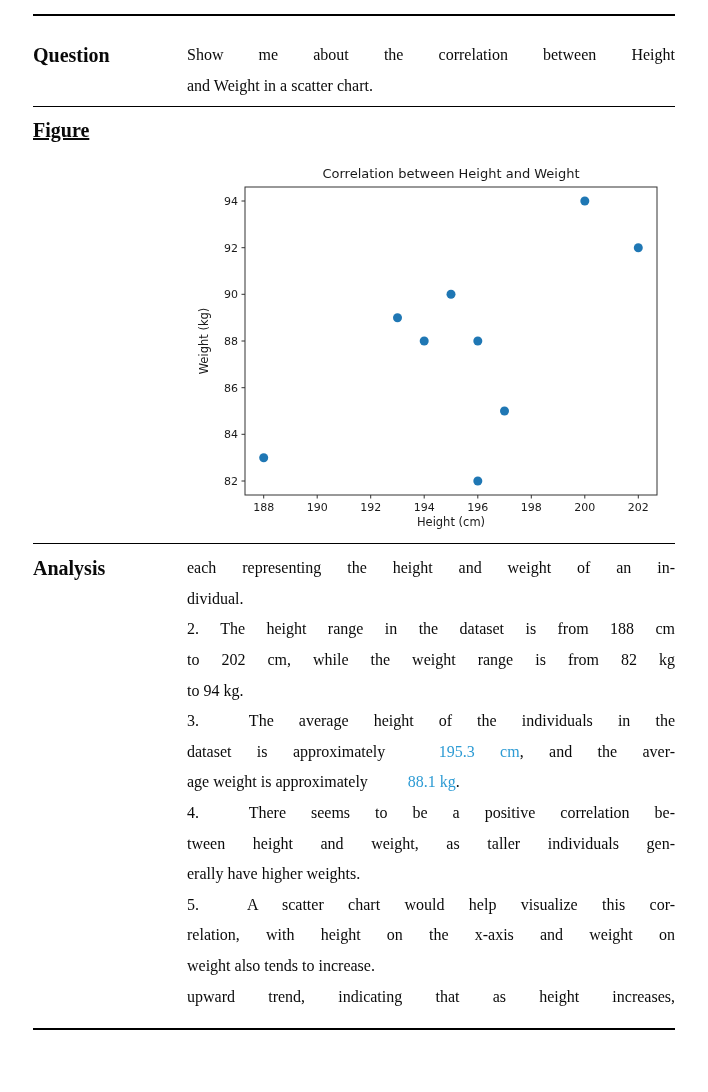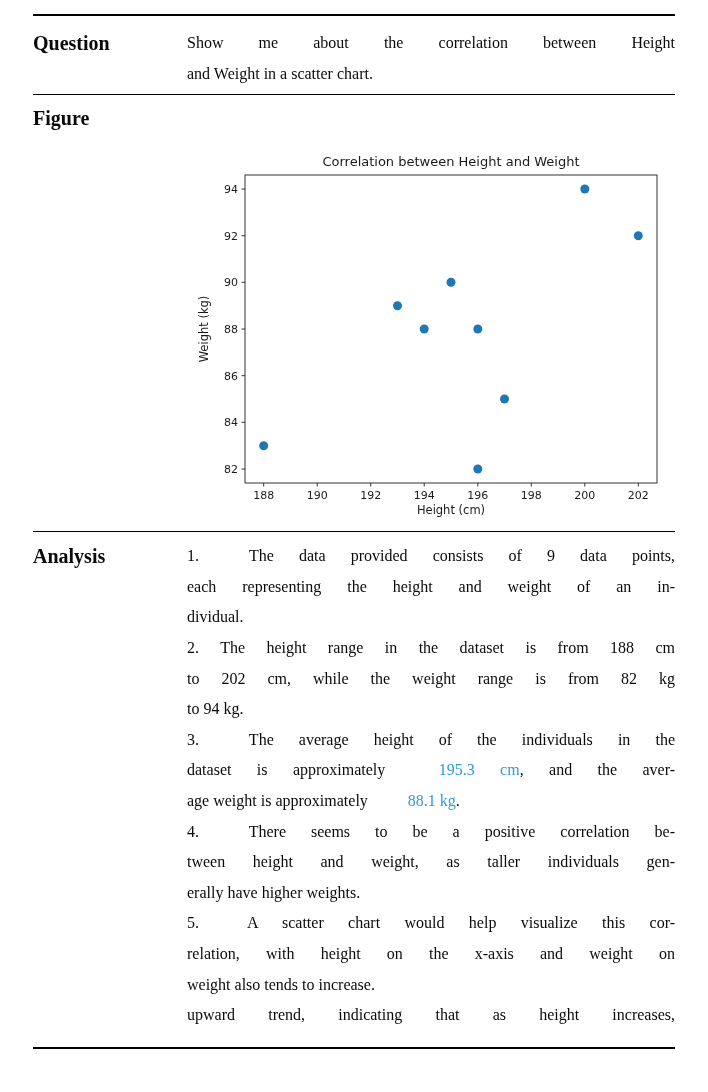--- a/index.html
+++ b/index.html
@@ -23,23 +23,23 @@
   #rule-2 { margin-top: 5px; }
   #rule-3 { margin-top: 13px; }
   #rule-bottom { margin-top: 16px; }
 
   .row {
     display: flex;
     align-items: flex-start;
     padding: 0 33px 0 33px;
     box-sizing: border-box;
   }
-  #question-row { margin-top: 12px; }
+  #question-row { margin-top: 24px; }
   #analysis-row { margin-top: 9px; }
-  #figure-row { padding-right: 9px; }
+  #figure-row { padding-right: 9px; text-decoration: underline; }
 
   .label {
     flex: 0 0 154px;
     font-weight: bold;
     font-size: 20px;
     line-height: 30.6px;
   }
   #figure-row .label { padding-top: 8px; }
 
   .content {
@@ -127,21 +127,20 @@
           <circle cx="452.3" cy="89.7" r="4.5" fill="#1f77b4"></circle>
         </svg>
     </div>
   </section>
 
   <div class="rule" id="rule-3"></div>
 
   <section class="row" id="analysis-row">
     <div class="label">Analysis</div>
     <div class="content" id="analysis-lines">
-        <div class="line fill"><span>1.&nbsp; The data provided consists of 9 data points,</span></div>
         <div class="line fill"><span>each representing the height and weight of an in-</span></div>
         <div class="line"><span>dividual.</span></div>
         <div class="line fill"><span>2. The height range in the dataset is from 188 cm</span></div>
         <div class="line fill"><span>to 202 cm, while the weight range is from 82 kg</span></div>
         <div class="line"><span>to 94 kg.</span></div>
         <div class="line fill"><span>3.&nbsp; The average height of the individuals in the</span></div>
         <div class="line fill"><span>dataset is approximately </span><span style="color: rgb(45, 155, 212); margin-left: 28px;">195.3 cm</span><span>, and the aver-</span></div>
         <div class="line"><span>age weight is approximately </span><span style="color: rgb(45, 155, 212); margin-left: 36px;">88.1 kg</span><span>.</span></div>
         <div class="line fill"><span>4.&nbsp; There seems to be a positive correlation be-</span></div>
         <div class="line fill"><span>tween height and weight, as taller individuals gen-</span></div>

